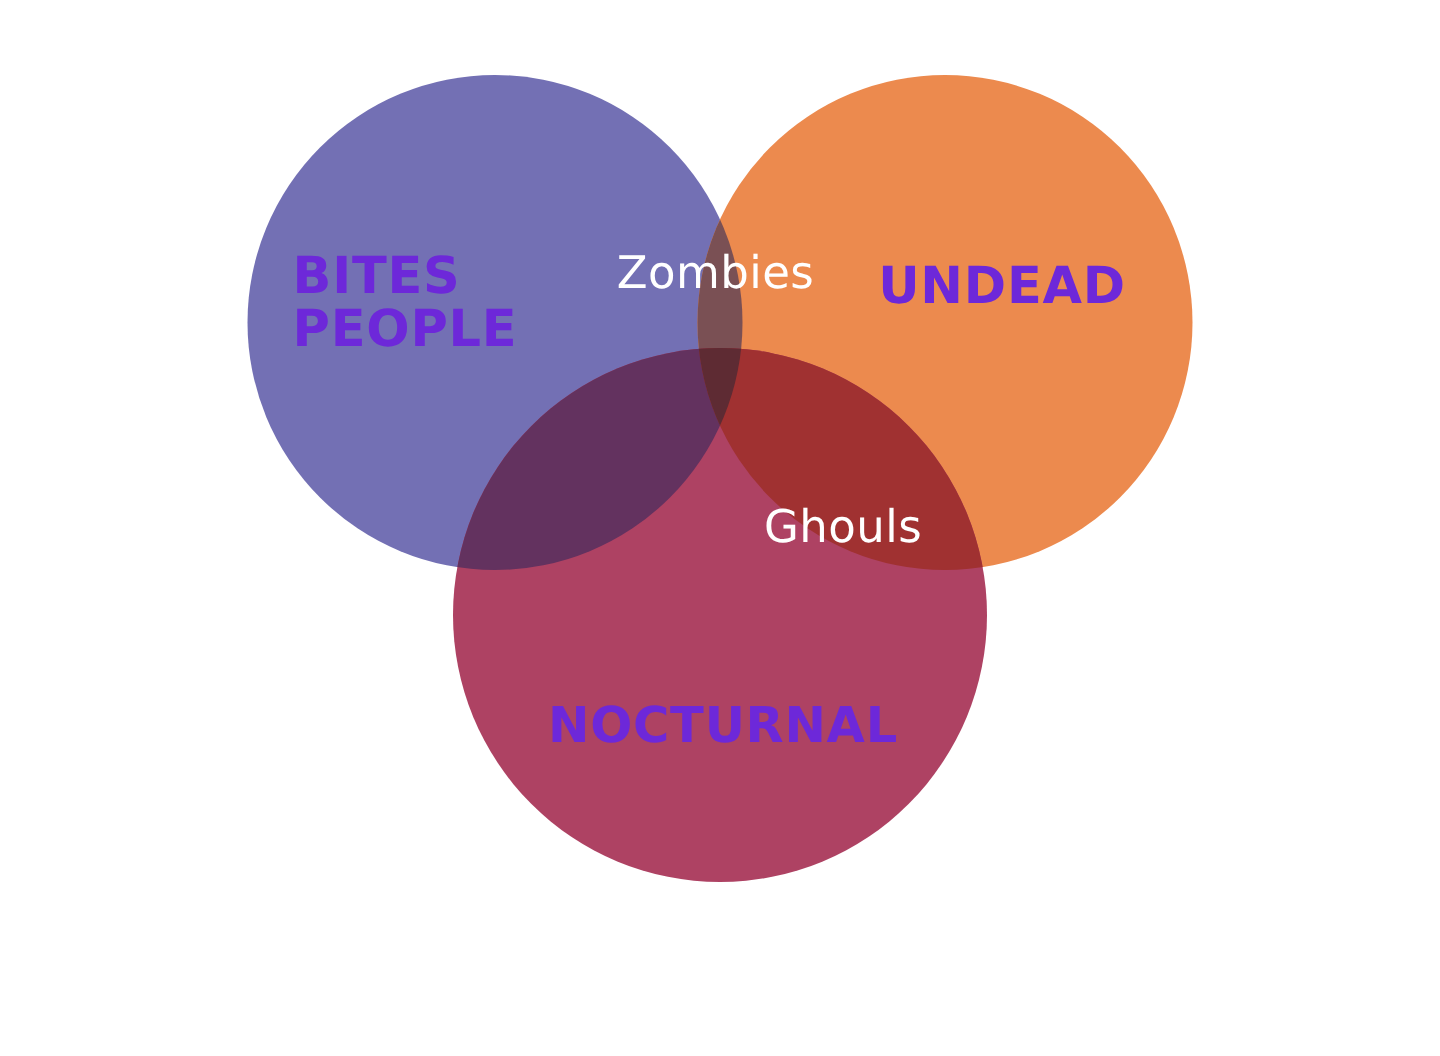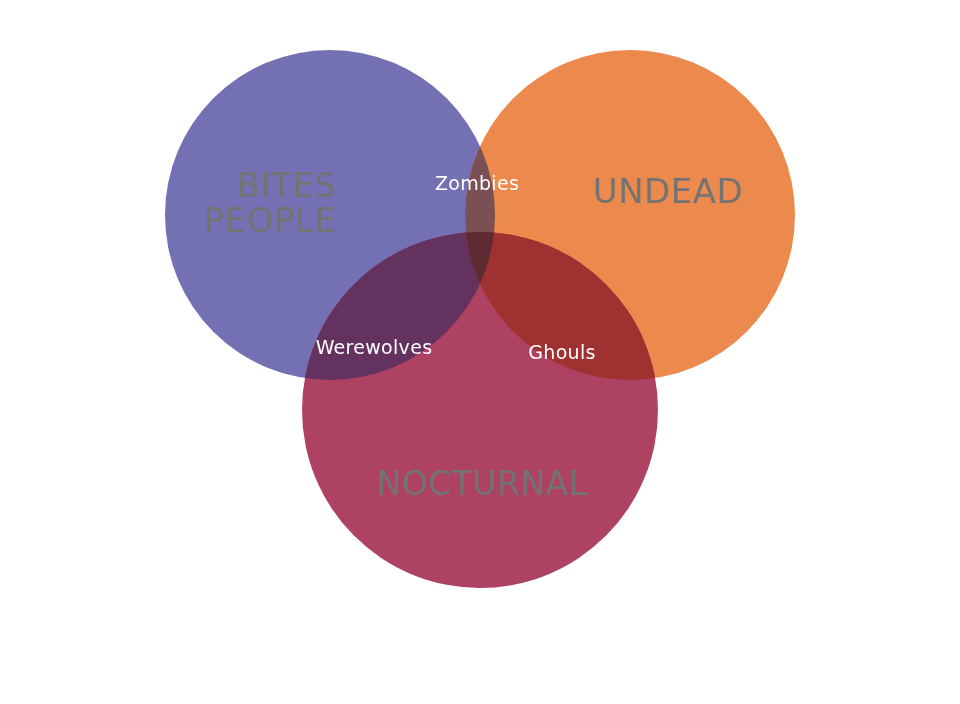--- a/index.html
+++ b/index.html
@@ -43,36 +43,36 @@
   
   .venn-labels {
     position: absolute;
     left: 0; top: 0;
     width: 960px;
     height: 600px;
     pointer-events: none;
   }
   .set-label {
     position: absolute;
-    color: #737373;
+    color: #6d28d9;
     font-family: "DejaVu Sans", sans-serif;
-    font-weight: 400;
+    font-weight: 700;
     font-size: 34px;
     line-height: 1.04;
     letter-spacing: 0.5px;
-    text-align: right;
+    text-align: left;
     white-space: pre-line;
     transform: translate(-50%, -50%);
   }
   .region-label {
     position: absolute;
     color: #ffffff;
     font-family: "DejaVu Sans", sans-serif;
     font-weight: 400;
-    font-size: 19px;
+    font-size: 30px;
     line-height: 1;
     letter-spacing: 0.3px;
     white-space: nowrap;
     text-align: center;
     transform: translate(-50%, -50%);
   }
 
   .lbl-bites   { left: 270px; top: 203px; }
   .lbl-undead  { left: 668px; top: 192px; }
   .lbl-nocturnal { left: 482px; top: 484px; font-size: 33px; }
@@ -131,21 +131,20 @@
       </g>
     </svg>
 
     <div class="venn-labels">
       <div class="set-label lbl-bites">BITES
 PEOPLE</div>
       <div class="set-label lbl-nocturnal">NOCTURNAL</div>
       <div class="set-label lbl-undead">UNDEAD</div>
 
       <div class="region-label lbl-zombies">Zombies</div>
-      <div class="region-label lbl-werewolves">Werewolves</div>
       <div class="region-label lbl-ghouls">Ghouls</div>
     </div>
   </div>
 
   <div class="footer">
     
 
     
 
     

